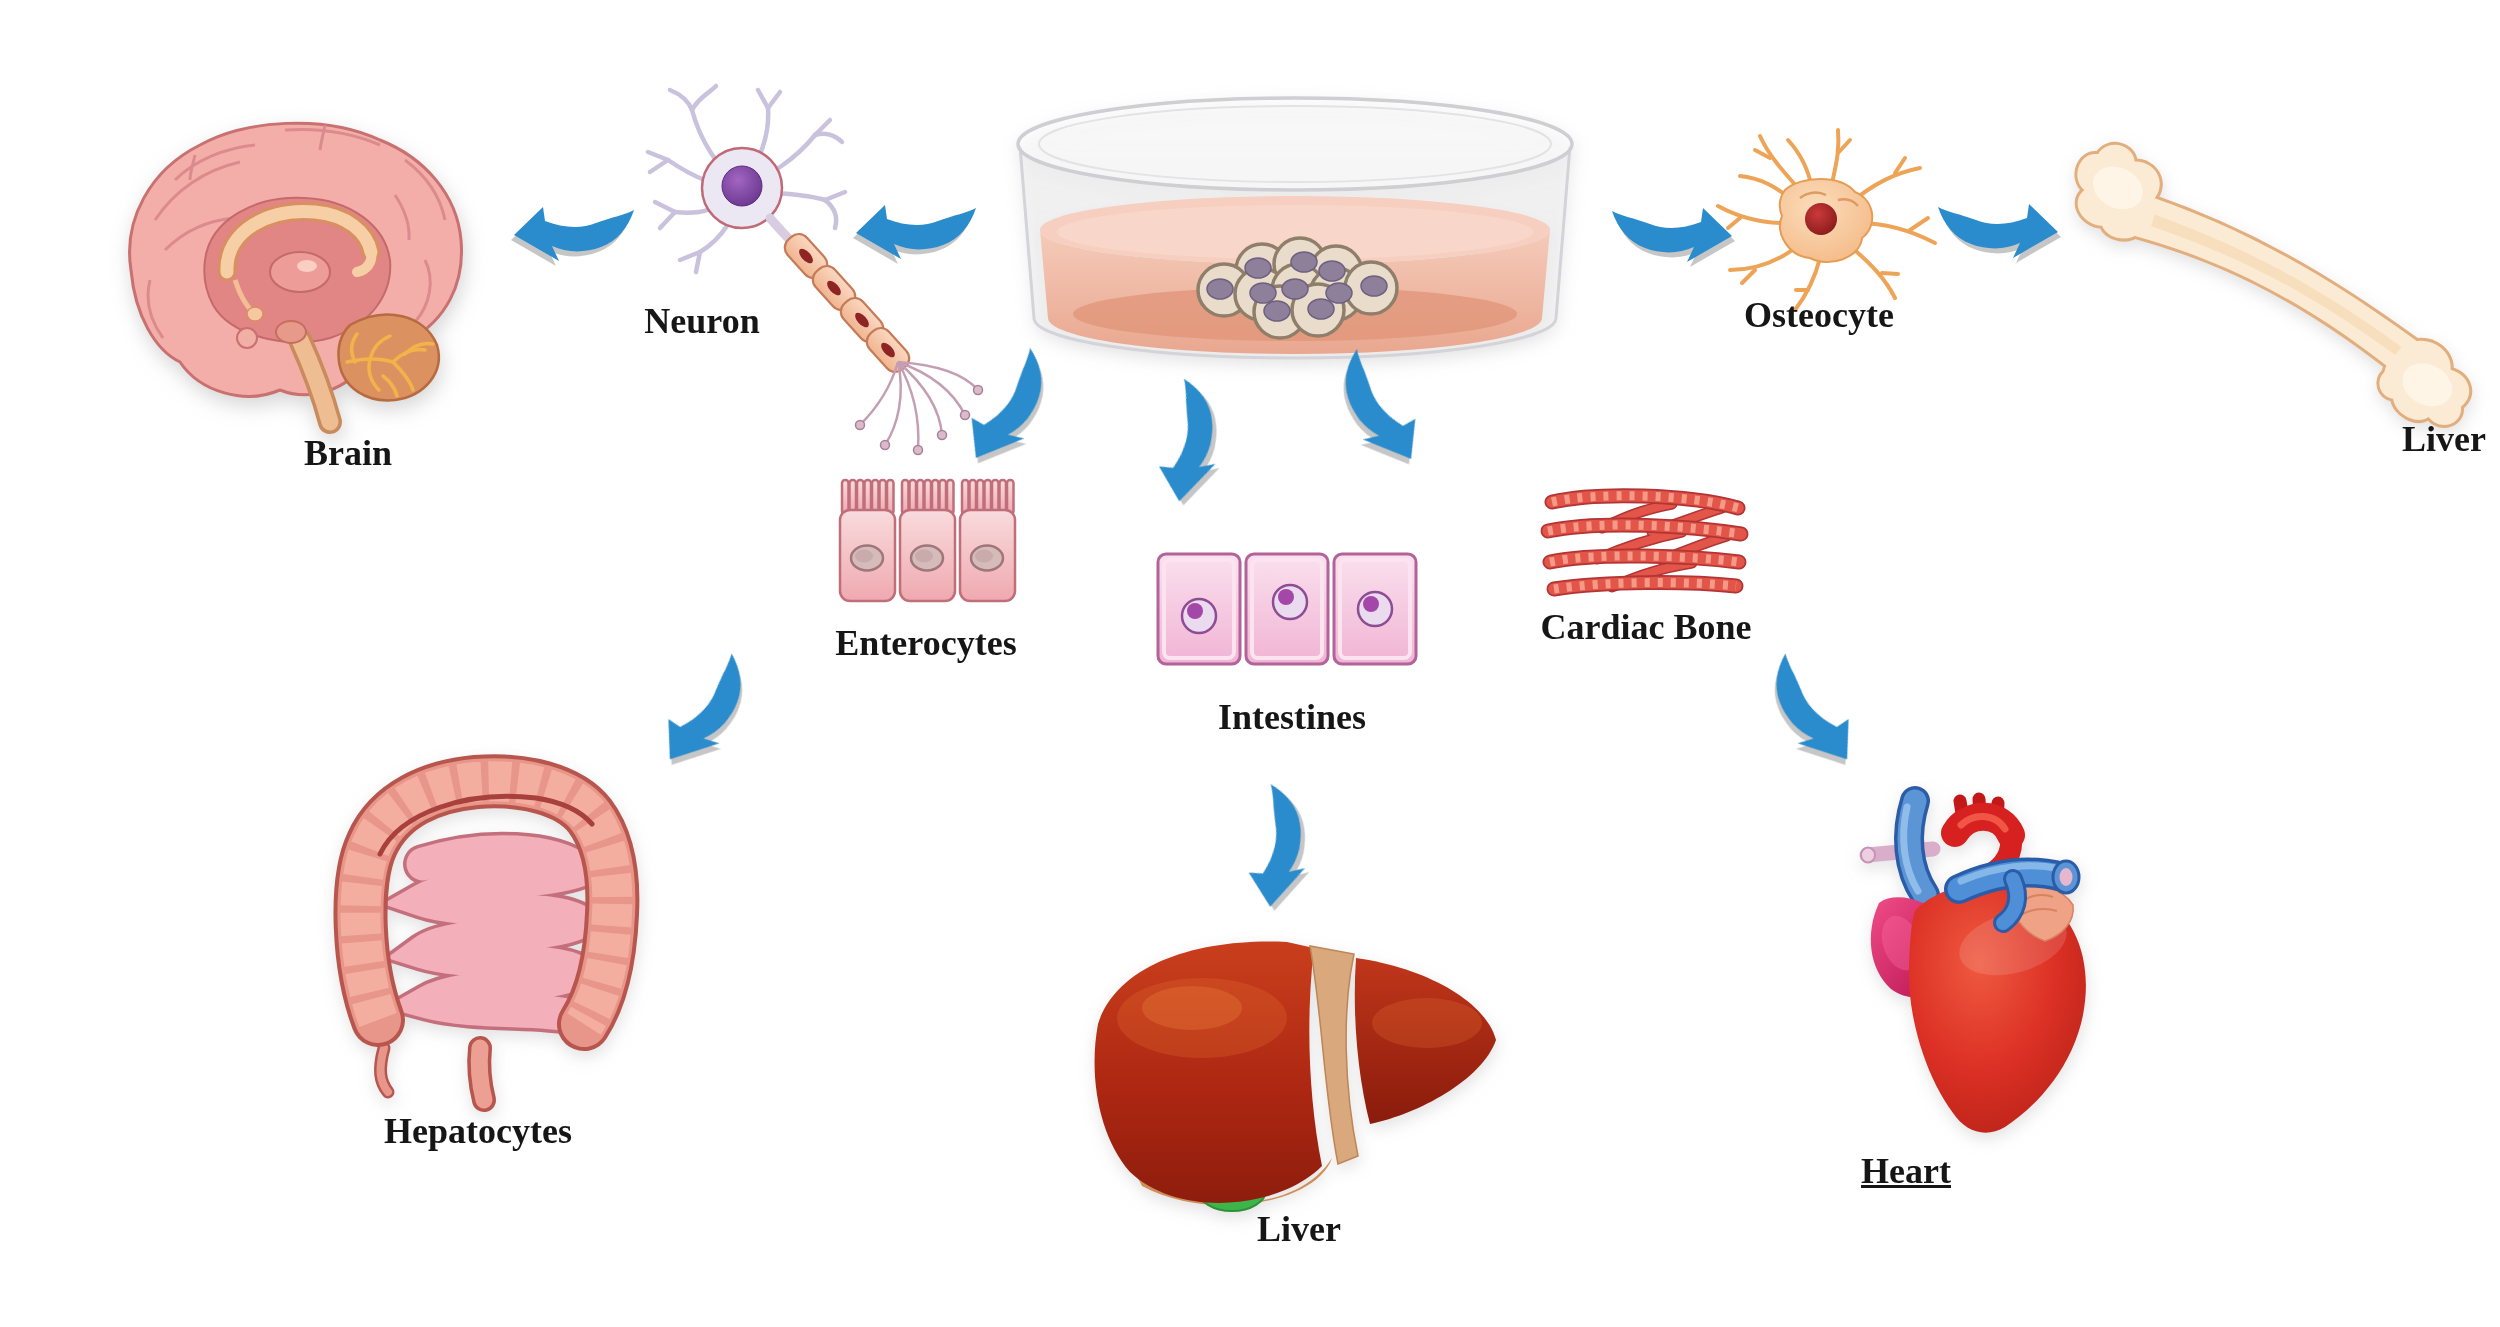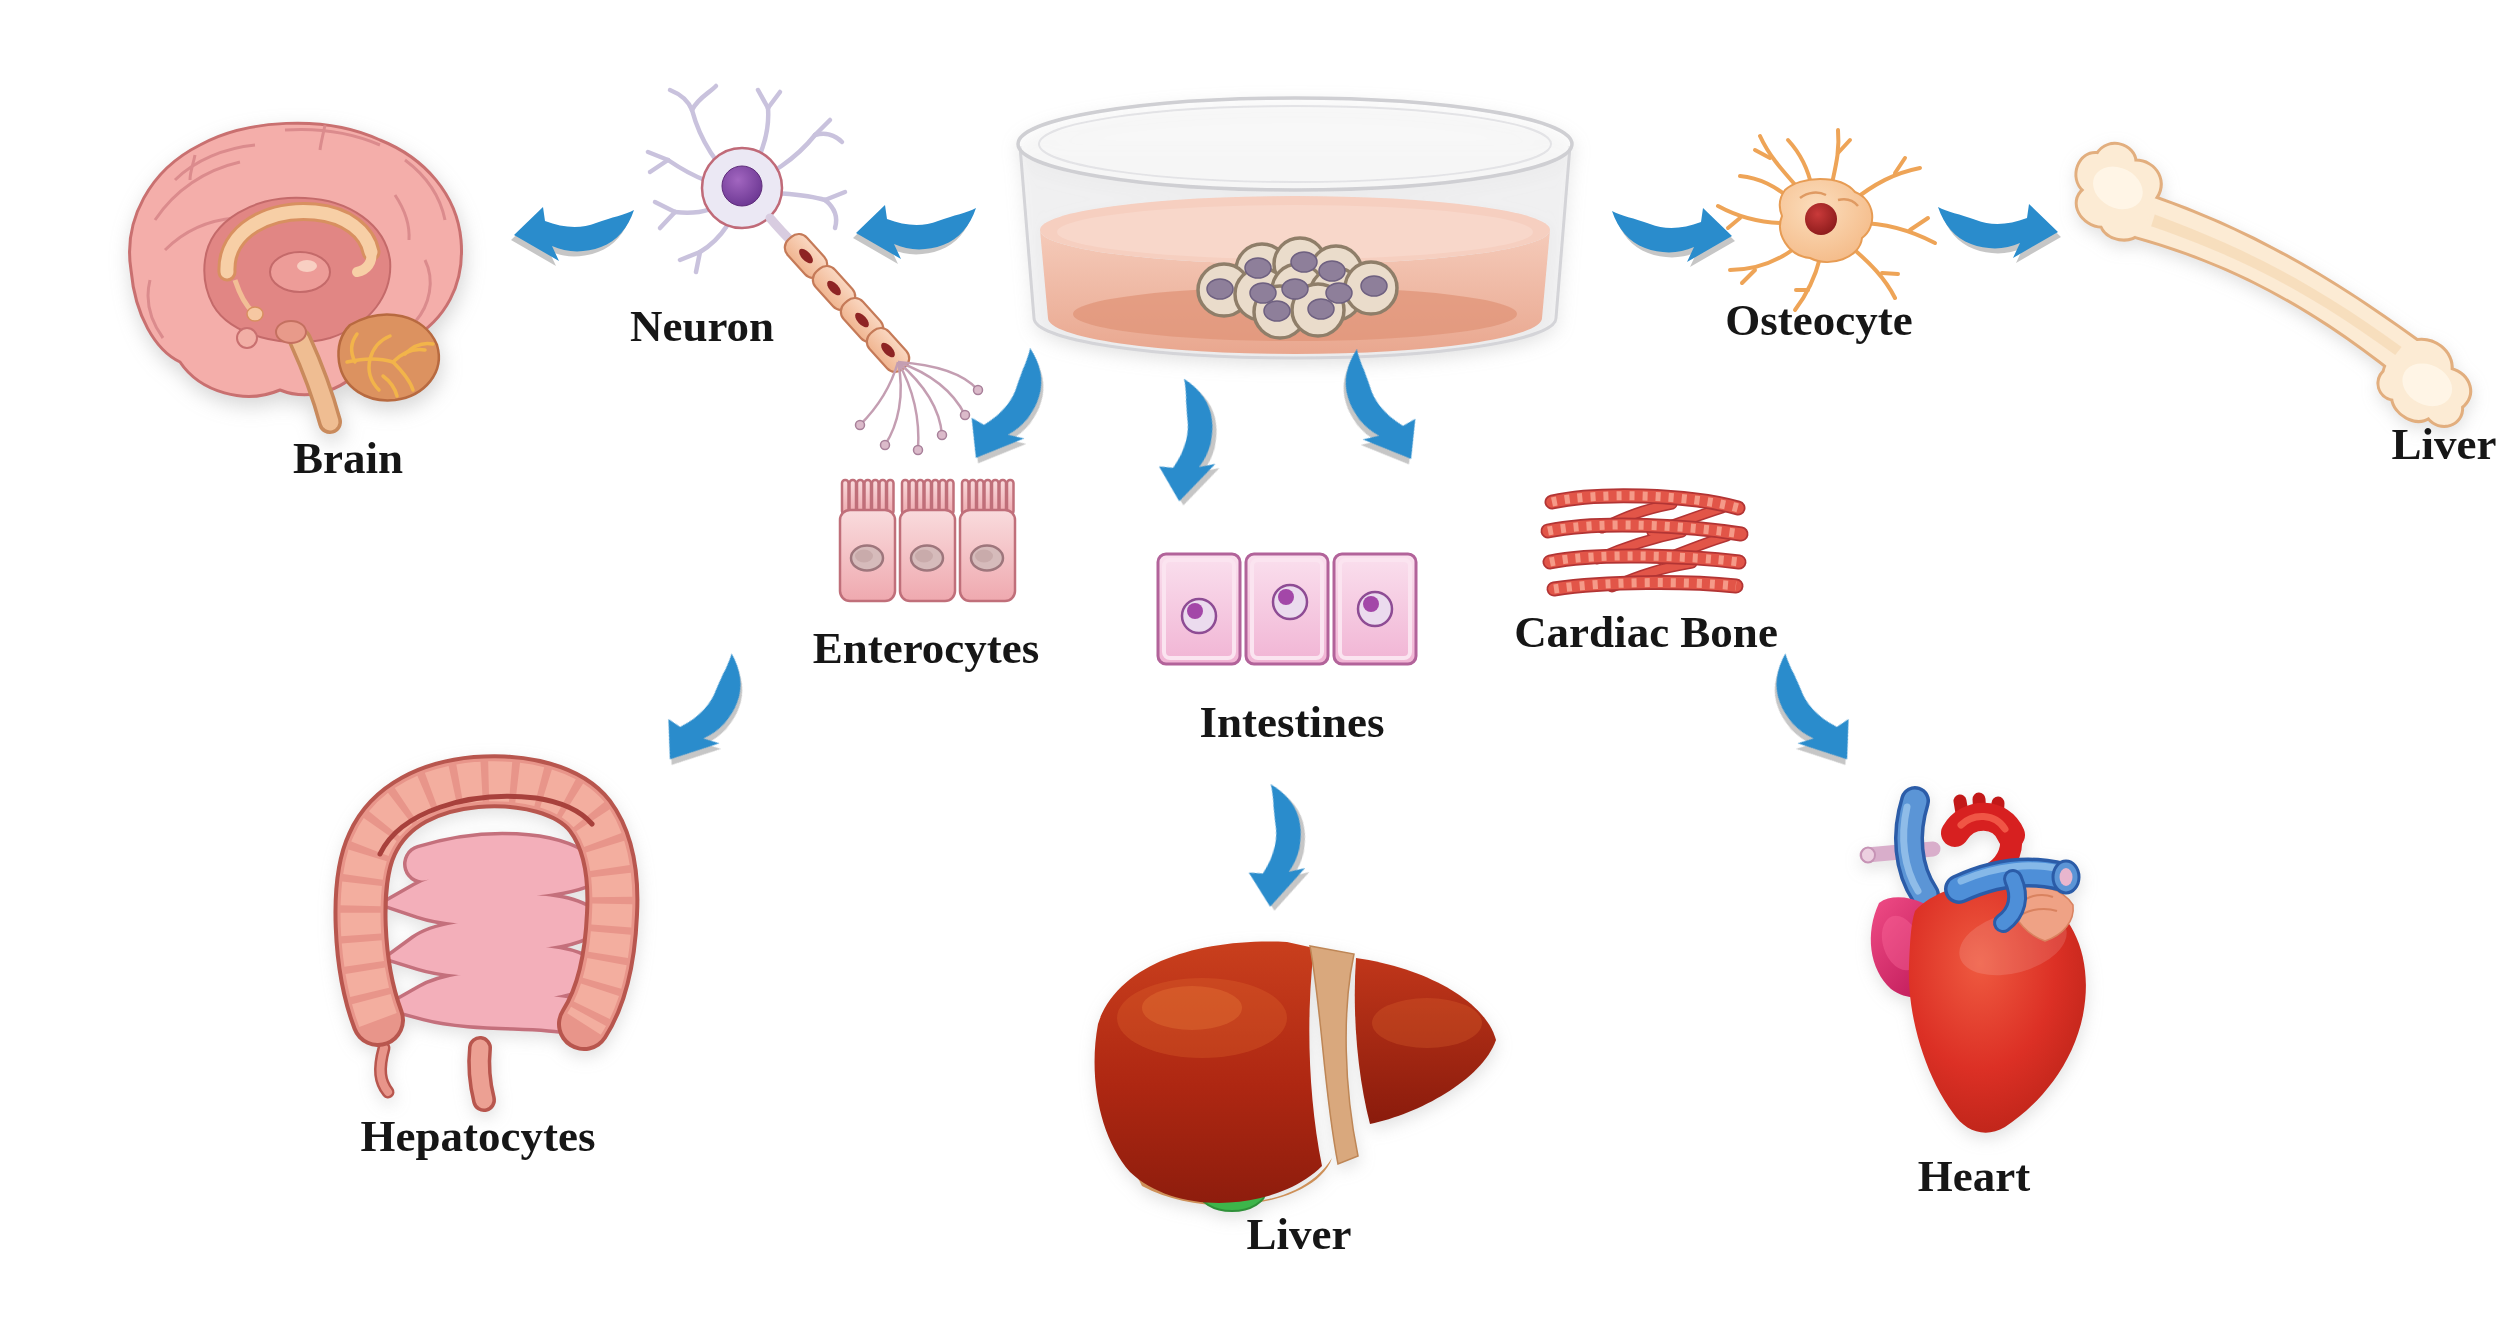--- a/index.html
+++ b/index.html
@@ -5,21 +5,21 @@
   html,body{margin:0;padding:0;background:var(--background,#fff);}
   #canvas{
     position:relative;width:2500px;height:1327px;overflow:hidden;
     background:var(--background,#fff);
     font-family:"Liberation Serif","DejaVu Serif",serif;
   }
   .node{position:absolute;}
   .node svg{display:block;width:100%;height:100%;overflow:visible;}
   .label{
     position:absolute;transform:translateX(-50%);
-    font-weight:700;font-size:45px;line-height:1.1;
+    font-weight:700;font-size:36px;line-height:1.1;
     color:var(--label-text,#161616);white-space:nowrap;text-align:center;
   }
   .arrow{
     position:absolute;width:132px;height:62px;
     color:var(--arrow-blue,#2A8CCC);
     filter:drop-shadow(-3px 5px 0 var(--arrow-shadow,#C6C6C6));
     transform-origin:50% 50%;
   }
   .arrow svg{display:block;width:132px;height:62px;overflow:visible;}
   .shadow-soft{filter:drop-shadow(2px 8px 10px rgba(120,120,120,.30));}
@@ -524,15 +524,15 @@
 
   <div class="label" style="left:702px;top:302px;">Neuron</div>
   <div class="label" style="left:348px;top:434px;">Brain</div>
   <div class="label" style="left:1819px;top:296px;">Osteocyte</div>
   <div class="label" style="left:2444px;top:420px;">Liver</div>
   <div class="label" style="left:926px;top:608px;margin-top:16px;">Enterocytes</div>
   <div class="label" style="left:1292px;top:698px;">Intestines</div>
   <div class="label" style="left:1646px;top:608px;">Cardiac Bone</div>
   <div class="label" style="left:478px;top:1112px;">Hepatocytes</div>
   <div class="label" style="left:1299px;top:1210px;">Liver</div>
-  <div class="label" style="left:1974px;top:1152px;">Heart</div>
+  <div class="label" style="left:1906px;top:1152px;text-decoration:underline;">Heart</div>
 
 </div>
 
 </body></html>

